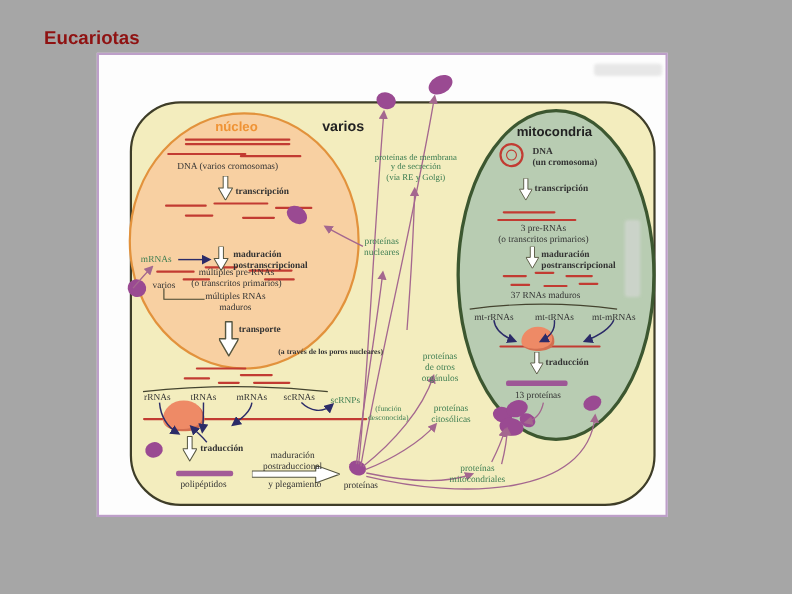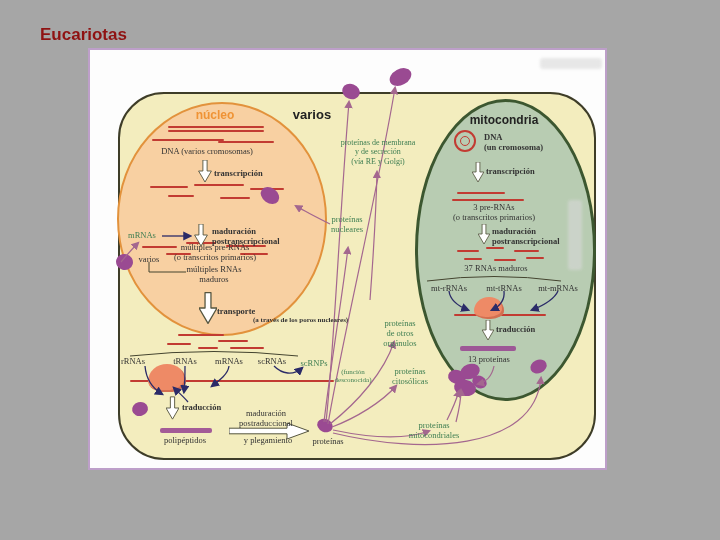--- a/index.html
+++ b/index.html
@@ -121,30 +121,30 @@
   <div class="rl" style="left:136px;top:195px;width:40px;"></div>
   <div class="rl" style="left:76px;top:203px;width:25px;"></div>
   <div class="rl" style="left:150px;top:203px;width:28px;"></div>
 
   <div class="lbl c" style="left:124px;top:214px;">múltiples RNAs
 maduros</div>
 
   <svg class="barrow" style="left:109px;top:240px;" width="18" height="36" viewBox="0 0 14 24">
       <path class="ba-shape" d="M4.7 0 H9.3 V12 H14 L7 24 L0 12 H4.7 Z"></path>
     </svg>
-  <div class="lbl la" style="left:127px;top:256px;">transporte</div>
+  <div class="lbl la" style="left:127px;top:244px;">transporte</div>
   <div class="lbl la sm" style="left:127px;top:266px;">(a través de los poros nucleares)</div>
 
   <div class="rl" style="left:88px;top:284px;width:46px;"></div>
   <div class="rl" style="left:128px;top:290px;width:30px;"></div>
   <div class="rl" style="left:77px;top:293px;width:24px;"></div>
   <div class="rl" style="left:140px;top:297px;width:34px;"></div>
   <div class="rl" style="left:108px;top:297px;width:20px;"></div>
 
-  <div class="lbl c" style="left:43px;top:306px;">rRNAs</div>
+  <div class="lbl c" style="left:53px;top:306px;">rRNAs</div>
   <div class="lbl c" style="left:95px;top:306px;">tRNAs</div>
   <div class="lbl c" style="left:139px;top:306px;">mRNAs</div>
   <div class="lbl c" style="left:182px;top:306px;">scRNAs</div>
   <div class="lbl c green" style="left:224px;top:308px;">scRNPs</div>
   <div class="lbl c green sm" style="left:227px;top:318px;">(función
 desconocida)</div>
 
   <div class="rl" style="left:40px;top:330px;width:204px;"></div>
   <div class="ribosome" style="left:58px;top:314px;width:38px;height:28px;"></div>
 

